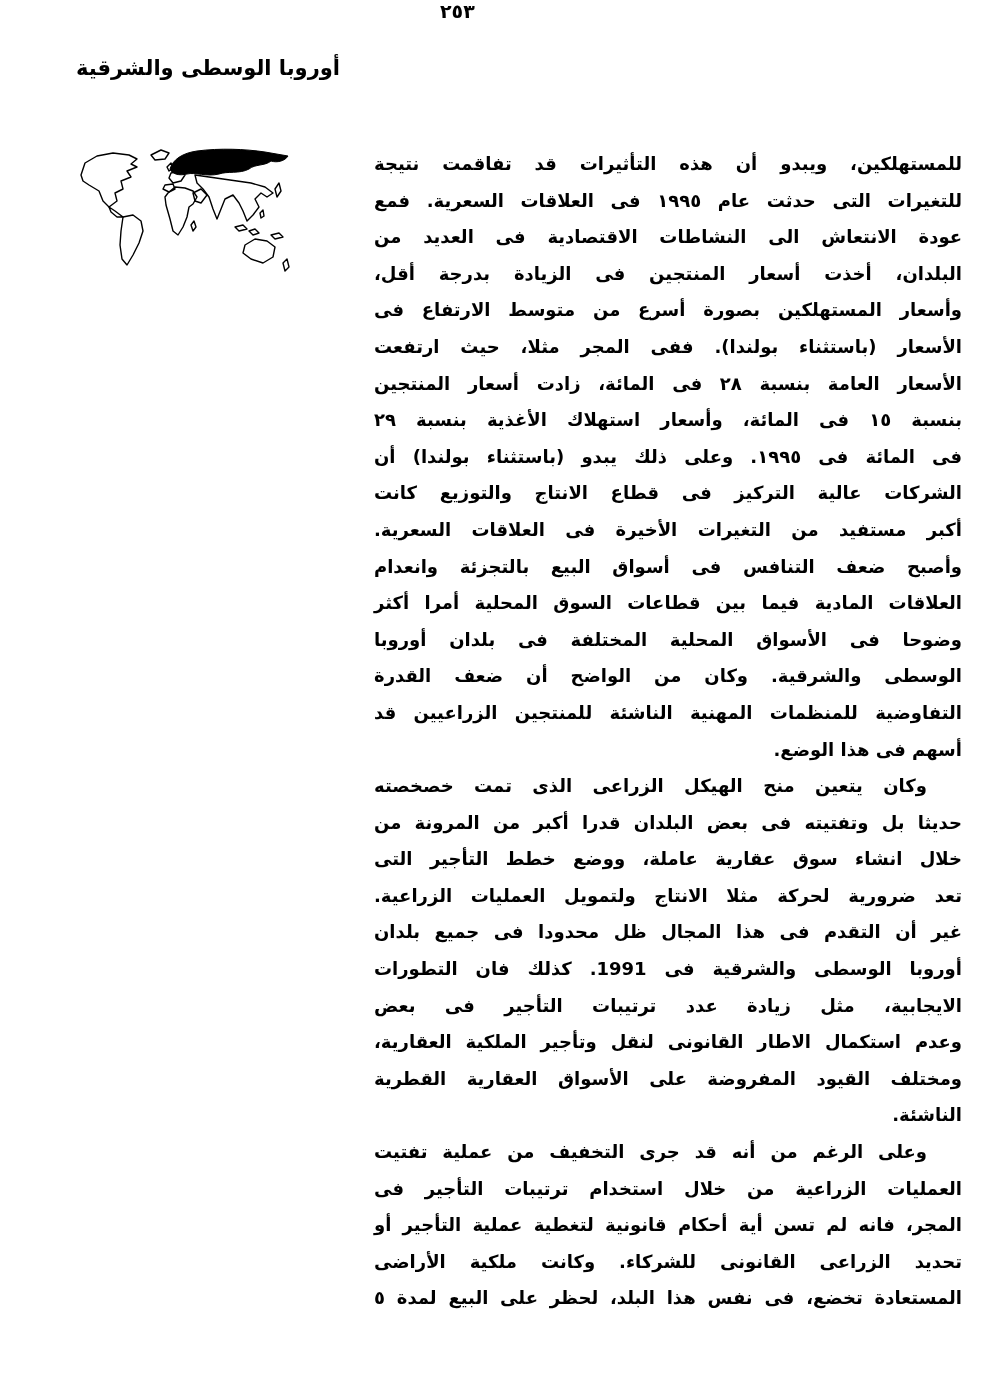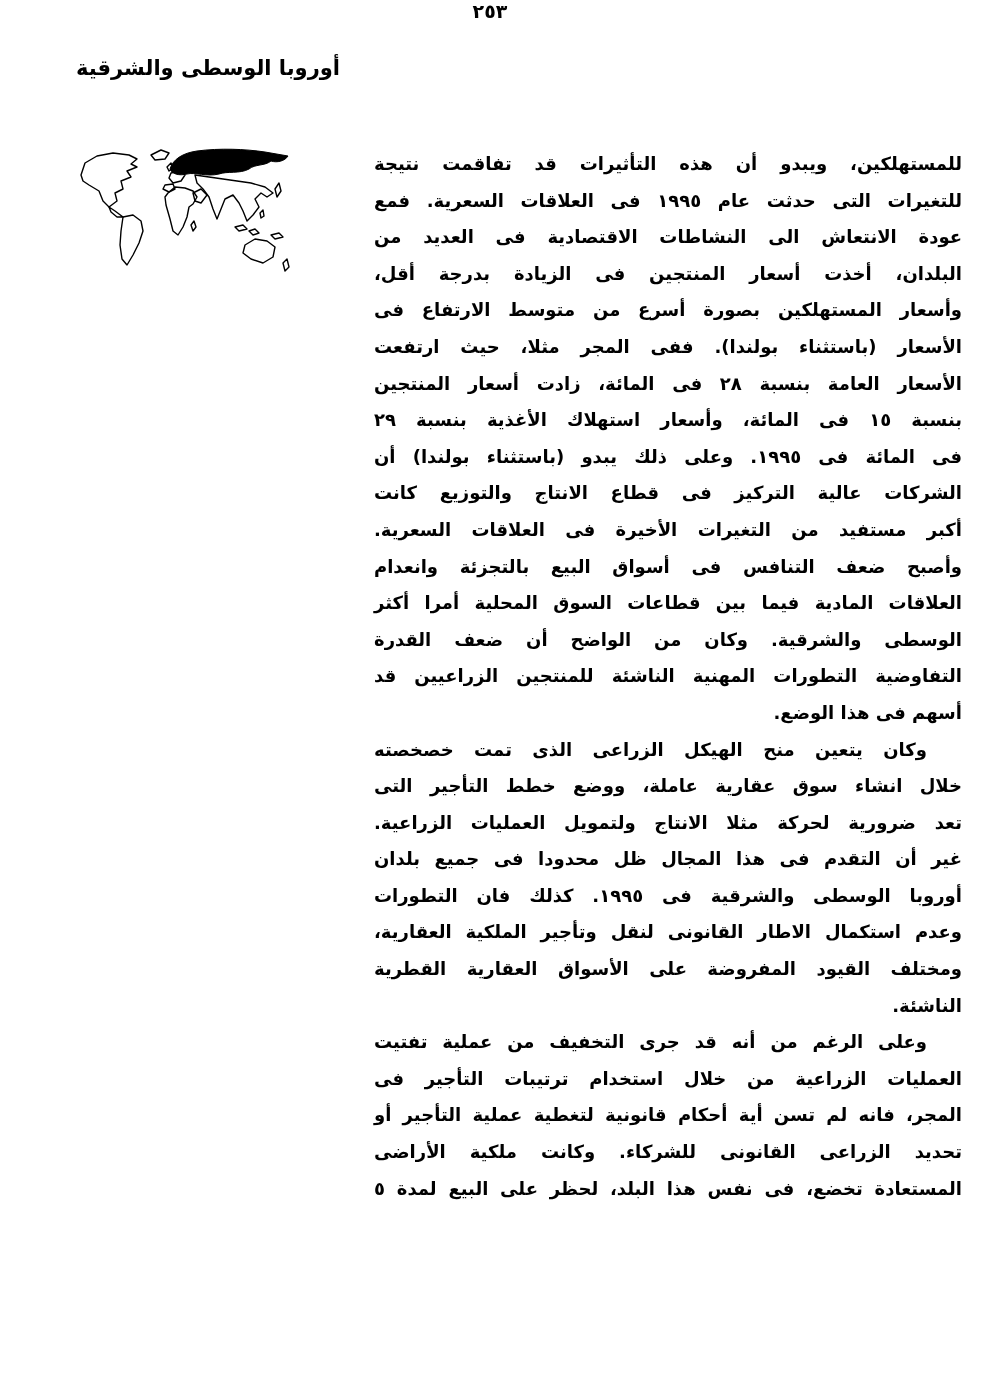--- a/index.html
+++ b/index.html
@@ -9,21 +9,20 @@
     position: relative;
     font-family: "DejaVu Sans", sans-serif;
     color: #000000;
     overflow: hidden;
   }
   .page { position: absolute; inset: 0; background: #ffffff; }
 
   .page-number {
     position: absolute;
     left: 440px; top: 0px; width: 100px;
-    text-align: center;
     font-size: 19px; font-weight: bold;
     letter-spacing: 2px;
   }
 
   .section-heading {
     position: absolute;
     left: 76px; top: 56px;
     font-size: 21px; font-weight: bold;
     direction: rtl;
     white-space: nowrap;
@@ -113,30 +112,33 @@
         <div class="line">البلدان، أخذت أسعار المنتجين فى الزيادة بدرجة أقل،</div>
         <div class="line">وأسعار المستهلكين بصورة أسرع من متوسط الارتفاع فى</div>
         <div class="line">الأسعار (باستثناء بولندا). ففى المجر مثلا، حيث ارتفعت</div>
         <div class="line">الأسعار العامة بنسبة ٢٨ فى المائة، زادت أسعار المنتجين</div>
         <div class="line">بنسبة ١٥ فى المائة، وأسعار استهلاك الأغذية بنسبة ٢٩</div>
         <div class="line">فى المائة فى ١٩٩٥. وعلى ذلك يبدو (باستثناء بولندا) أن</div>
         <div class="line">الشركات عالية التركيز فى قطاع الانتاج والتوزيع كانت</div>
         <div class="line">أكبر مستفيد من التغيرات الأخيرة فى العلاقات السعرية.</div>
         <div class="line">وأصبح ضعف التنافس فى أسواق البيع بالتجزئة وانعدام</div>
         <div class="line">العلاقات المادية فيما بين قطاعات السوق المحلية أمرا أكثر</div>
+        <div class="line">وضوحا فى الأسواق المحلية المختلفة فى بلدان أوروبا</div>
         <div class="line">الوسطى والشرقية. وكان من الواضح أن ضعف القدرة</div>
-        <div class="line">التفاوضية التطورات المهنية الناشئة للمنتجين الزراعيين قد</div>
+        <div class="line">التفاوضية للمنظمات المهنية الناشئة للمنتجين الزراعيين قد</div>
         <div class="line para-end">أسهم فى هذا الوضع.</div>
       </div>
       <div class="paragraph">
         <div class="line indent">وكان يتعين منح الهيكل الزراعى الذى تمت خصخصته</div>
+        <div class="line">حديثا بل وتفتيته فى بعض البلدان قدرا أكبر من المرونة من</div>
         <div class="line">خلال انشاء سوق عقارية عاملة، ووضع خطط التأجير التى</div>
         <div class="line">تعد ضرورية لحركة مثلا الانتاج ولتمويل العمليات الزراعية.</div>
         <div class="line">غير أن التقدم فى هذا المجال ظل محدودا فى جميع بلدان</div>
-        <div class="line">أوروبا الوسطى والشرقية فى ١٩٩٥. كذلك فان التطورات</div>
+        <div class="line">أوروبا الوسطى والشرقية فى 1991. كذلك فان التطورات</div>
+        <div class="line">الايجابية، مثل زيادة عدد ترتيبات التأجير فى بعض</div>
         <div class="line">وعدم استكمال الاطار القانونى لنقل وتأجير الملكية العقارية،</div>
         <div class="line">ومختلف القيود المفروضة على الأسواق العقارية القطرية</div>
         <div class="line para-end">الناشئة.</div>
       </div>
       <div class="paragraph">
         <div class="line indent">وعلى الرغم من أنه قد جرى التخفيف من عملية تفتيت</div>
         <div class="line">العمليات الزراعية من خلال استخدام ترتيبات التأجير فى</div>
         <div class="line">المجر، فانه لم تسن أية أحكام قانونية لتغطية عملية التأجير أو</div>
         <div class="line">تحديد الزراعى القانونى للشركاء. وكانت ملكية الأراضى</div>
         <div class="line">المستعادة تخضع، فى نفس هذا البلد، لحظر على البيع لمدة ٥</div>

